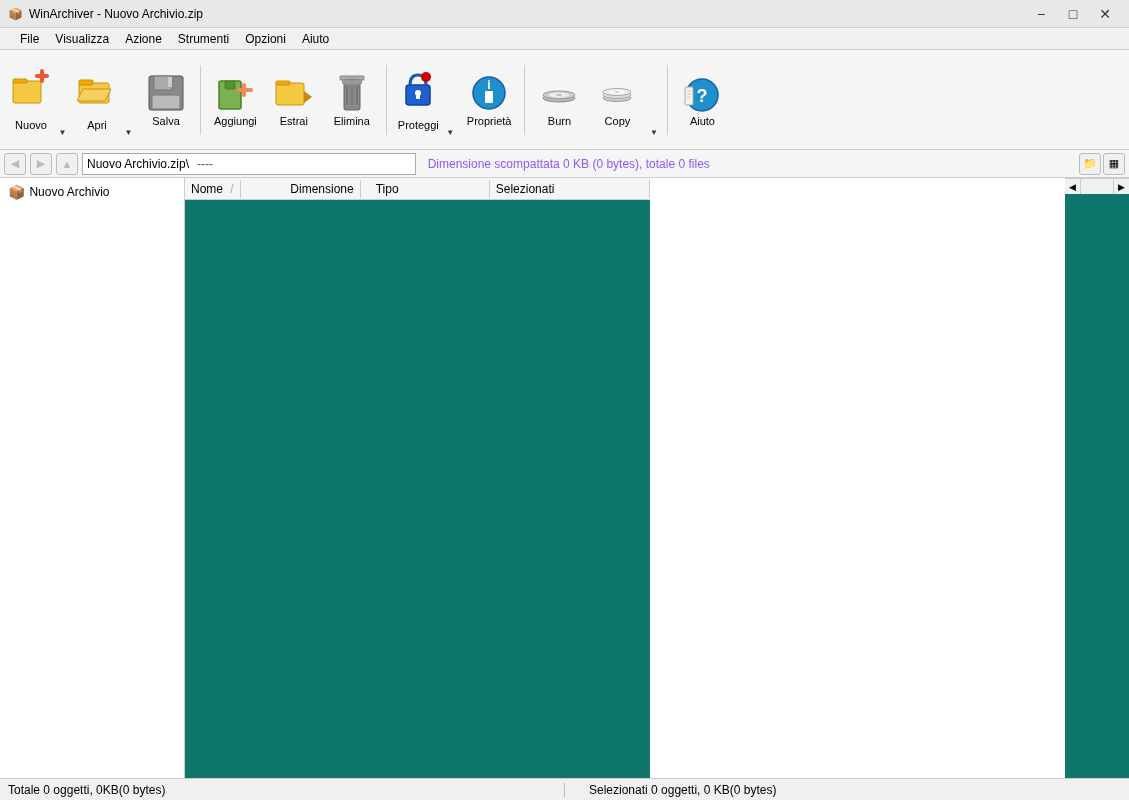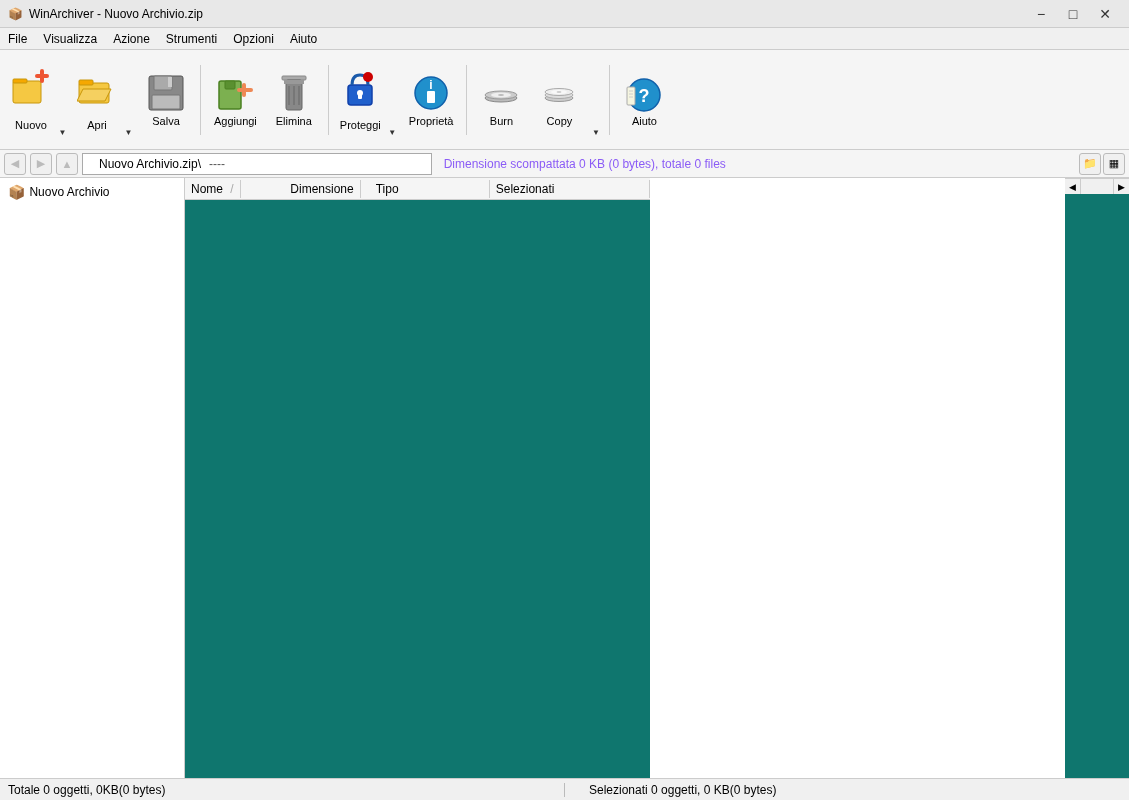--- a/index.html
+++ b/index.html
@@ -23,21 +23,21 @@
       cursor: pointer; font-size: 14px; display: flex; align-items: center; justify-content: center;
       color: #333;
     }
 
     
     #menu-bar {
       background: #f0f0f0;
       display: flex;
       align-items: center;
       height: 22px;
-      padding: 0 0;
+      padding: 0 12px;
       border-bottom: 1px solid #ccc;
     }
     .menu-item {
       padding: 2px 8px;
       cursor: pointer;
       font-size: 12px;
       color: #000;
     }
 
     
@@ -64,21 +64,21 @@
     .toolbar-btn-arrow { display: flex; flex-direction: column; align-items: center; justify-content: flex-end; padding-bottom: 6px; cursor: pointer; border: 1px solid transparent; border-left: none; border-radius: 0 3px 3px 0; width: 14px; height: 88px; background: transparent; }
     .arrow-down { font-size: 8px; color: #333; }
 
     
     #nav-bar {
       display: flex; align-items: center; height: 28px; background: #f5f5f5;
       border-bottom: 1px solid #ccc; padding: 0 4px; gap: 4px;
     }
     .nav-btn { width: 22px; height: 22px; border: 1px solid #bbb; background: #f0f0f0; border-radius: 3px; cursor: pointer; display: flex; align-items: center; justify-content: center; font-size: 11px; color: #555; }
     .nav-btn.disabled { color: #bbb; cursor: default; }
-    #nav-path { flex: 1; height: 22px; border: 1px solid #aaa; background: white; padding: 0 16px; font-size: 12px; display: flex; align-items: center; gap: 4px; }
+    #nav-path { flex: 1; height: 22px; border: 1px solid #aaa; background: white; padding: 0 4px; font-size: 12px; display: flex; align-items: center; gap: 4px; }
     #nav-path-text { font-size: 12px; color: #000; }
     #nav-path-dots { font-size: 12px; color: #555; margin-left: 4px; }
     #nav-info { font-size: 12px; color: #8b5cf6; flex: 2; padding-left: 8px; }
     #nav-right { display: flex; gap: 2px; }
     .nav-view-btn { width: 22px; height: 22px; border: 1px solid #bbb; background: #f0f0f0; border-radius: 3px; cursor: pointer; display: flex; align-items: center; justify-content: center; font-size: 11px; }
 
     
     #main { display: flex; flex: 1; overflow: hidden; }
 
     
@@ -188,20 +188,28 @@
     <svg class="tb-icon" viewBox="0 0 40 40">
       <rect x="4" y="8" width="22" height="28" rx="2" fill="#7cb050" stroke="#4a8020" stroke-width="1.5"></rect>
       <rect x="10" y="8" width="10" height="8" rx="1" fill="#5a9030" stroke="#4a8020" stroke-width="1"></rect>
 
       <rect x="22" y="15" width="16" height="4" rx="2" fill="#e85"></rect>
       <rect x="27" y="10" width="4" height="14" rx="2" fill="#e85"></rect>
     </svg>
     <span class="toolbar-label">Aggiungi</span>
   </div>
 
+  <div class="toolbar-btn">
+    <svg class="tb-icon" viewBox="0 0 40 40">
+      <rect x="2" y="10" width="28" height="22" rx="2" fill="#f5c842" stroke="#c8960a" stroke-width="1"></rect>
+      <rect x="2" y="8" width="14" height="4" rx="1" fill="#f5a800" stroke="#c8960a" stroke-width="1"></rect>
+      <path d="M30 18 L38 24 L30 30 Z" fill="#c8860a"></path>
+    </svg>
+    <span class="toolbar-label">Estrai</span>
+  </div>
 
   <div class="toolbar-btn">
     <svg class="tb-icon" viewBox="0 0 40 40">
       <rect x="8" y="3" width="24" height="4" rx="1" fill="#aaa" stroke="#888" stroke-width="1"></rect>
       <rect x="12" y="7" width="16" height="30" rx="2" fill="#888" stroke="#666" stroke-width="1"></rect>
       <rect x="10" y="7" width="20" height="4" fill="#999"></rect>
       <line x1="15" y1="13" x2="15" y2="32" stroke="#777" stroke-width="2"></line>
       <line x1="20" y1="13" x2="20" y2="32" stroke="#777" stroke-width="2"></line>
       <line x1="25" y1="13" x2="25" y2="32" stroke="#777" stroke-width="2"></line>
     </svg>

